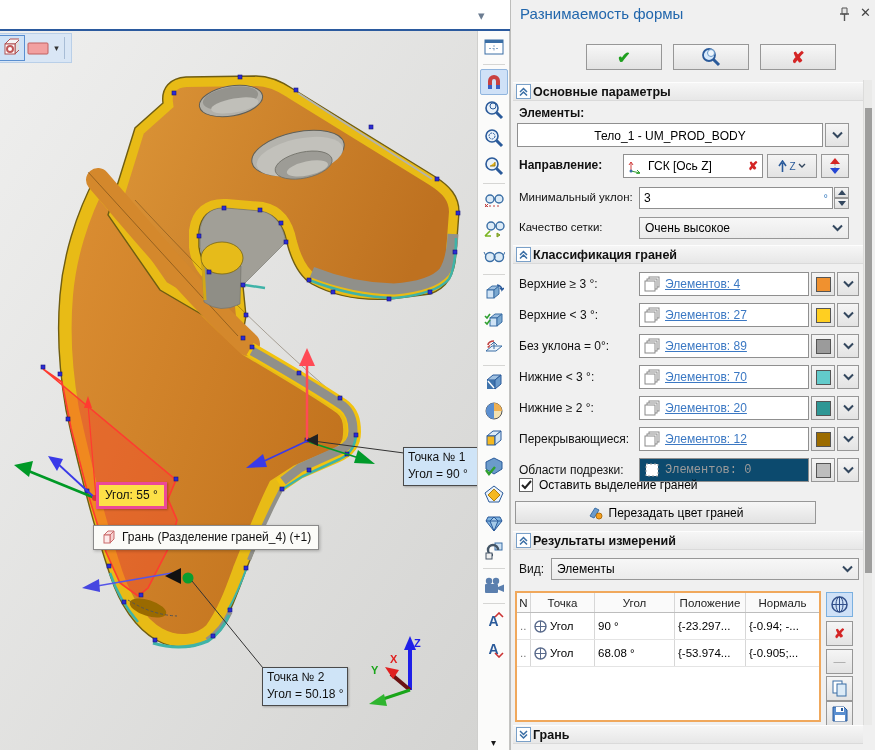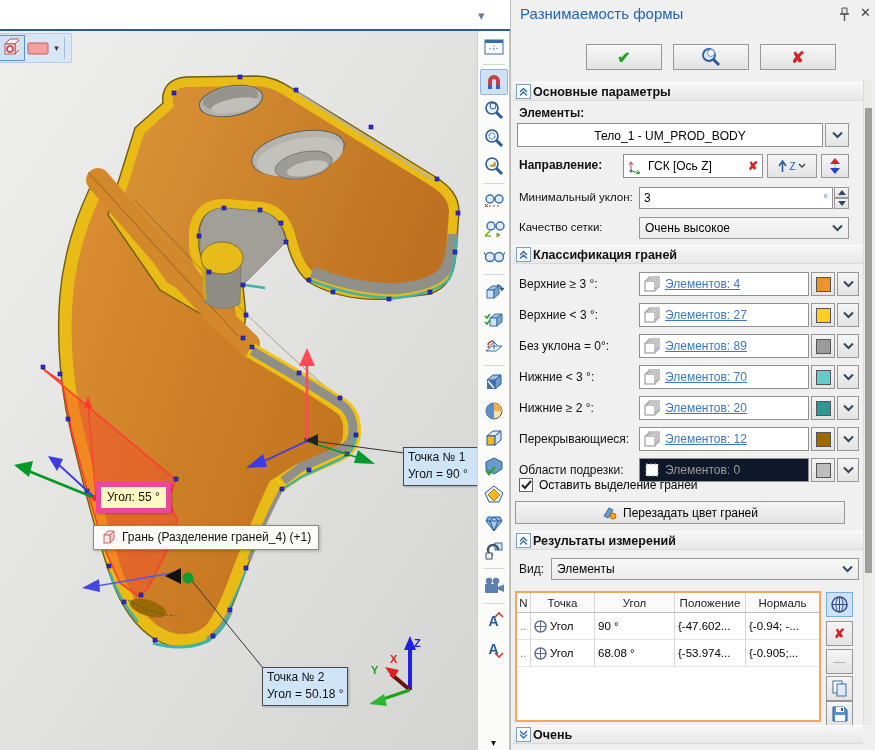--- a/index.html
+++ b/index.html
@@ -15,21 +15,21 @@
   .scene { position:absolute; left:0; top:0; }
 
   .minibar { position:absolute; left:0; top:2px; height:30px; display:flex; align-items:center; background:#d9e6f5; border:1px solid #b9cfe8; padding:0 3px 0 0; }
   .minibar .mtool { width:30px; height:26px; display:flex; align-items:center; justify-content:center; border:1px solid transparent; }
   .minibar .mtool.sel { background:#cfe2f6; border:1px solid #5a8fd0; }
   .minibar .msep { width:1px; height:22px; background:#a8bdd6; margin:0 3px; }
   .minibar .mdrop { font-size:9px; color:#333; margin-left:1px; }
 
   .callout { position:absolute; font-size:12px; color:#111; line-height:1.45; white-space:nowrap; }
   .callout.blue { background:#cfe4f7; border:1px solid #4a4a4a; padding:1px 4px; box-shadow:1px 1px 2px rgba(0,0,0,.25); }
-  .callout.white { background:#fef9c3; border:5px solid #ec4899; padding:2px 6px; box-shadow:1px 1px 2px rgba(0,0,0,.25); }
+  .callout.white { background:#fde047; border:3px solid #ec4899; padding:2px 6px; box-shadow:1px 1px 2px rgba(0,0,0,.25); }
   .callout.tip { background:#fbfbf8; border:1px solid #8a8a8a; padding:3px 7px; display:flex; align-items:center; gap:6px; box-shadow:1px 1px 3px rgba(0,0,0,.25); }
   .clip1 { overflow:hidden; width:91px; }
 
   
   .vtoolbar { position:absolute; left:477px; top:31px; width:33px; height:719px; background:#fbfbfa; border-left:1px solid #cfcfcd; border-right:1px solid #c4c4c2; display:flex; flex-direction:column; align-items:center; padding-top:3px; gap:2px; }
   .vtoolbar .tbtn { width:28px; height:26px; display:flex; align-items:center; justify-content:center; border:1px solid transparent; border-radius:2px; cursor:pointer; position:relative; }
   .vtoolbar .tbtn.active { background:#cfe1f7; border-color:#90b5de; }
   .vtoolbar .tsep { width:22px; height:1px; background:#d6d6d4; margin:2px 0; }
   .vtoolbar .morebtn { margin-top:auto; margin-bottom:2px; font-size:10px; color:#1a1a1a; cursor:pointer; }
   .Aletter { font-size:14px; font-weight:bold; color:#2a5a9a; line-height:1; }
@@ -64,27 +64,27 @@
   .sel { position:absolute; height:22px; background:linear-gradient(#f7f7f7,#ebebeb); border:1px solid #979797; display:flex; align-items:center; padding:0 5px; cursor:pointer; }
   .sel .cv { margin-left:auto; }
 
   .clsrow { position:absolute; left:0; top:0; width:100%; height:25px; }
   .clsrow .lbl { position:absolute; left:8px; top:5px; color:#111; }
   .clsrow .fldc { position:absolute; left:128px; width:170px; }
   .clslink { color:#3b78c3; text-decoration:underline; cursor:pointer; font-size:12px; white-space:nowrap; }
   .swbtn { position:absolute; left:300px; width:24px; }
   .sw { width:15px; height:15px; border:1px solid #555; }
   .chevb { position:absolute; left:326px; width:22px; }
-  .clsrow.dis .fldc { background:#0f172a; }
+  .clsrow.dis .fldc { background:#0c4a6e;font-family:Liberation Mono, monospace; }
   .clsrow.dis .clslink { color:#9a9a9a; text-decoration:none; }
 
   .chkrow { position:absolute; left:8px; display:flex; align-items:center; gap:6px; }
   .chk { width:14px; height:14px; background:#fff; border:1px solid #666; display:flex; align-items:center; justify-content:center; cursor:pointer; }
 
-  .bigbtn { position:absolute; left:4px; width:330px; height:23px; background:linear-gradient(#f6f6f6,#e2e2e2); border:1px solid #979797; display:flex; align-items:center; justify-content:center; gap:6px; cursor:pointer; }
+  .bigbtn { position:absolute; left:4px; width:301px; height:23px; background:linear-gradient(#f6f6f6,#e2e2e2); border:1px solid #979797; display:flex; align-items:center; justify-content:center; gap:6px; cursor:pointer; }
 
   .mtable { position:absolute; left:4px; top:591px; width:306px; height:131px; background:#fff; border:2px solid #f0a85c; font-size:11.5px; }
   .trow { display:grid; grid-template-columns:14px 64px 80px 71px 1fr; }
   .trow.hd { height:20px; background:#fafafa; border-bottom:1px solid #bdbdbd; }
   .trow.bd { height:27px; border-bottom:1px solid #e4e4e4; }
   .tc { padding:2px 3px; border-right:1px solid #d7d7d7; overflow:hidden; white-space:nowrap; display:flex; align-items:center; gap:3px; }
   .trow.hd .tc { justify-content:center; color:#222; }
   .tc.last { border-right:none; }
   .tdots { color:#777; }
 
@@ -771,21 +771,21 @@
       <div class="trow bd">
         <div class="tc tdots">..</div>
         <div class="tc">
             <svg width="13" height="13">
               <circle cx="6.5" cy="6.5" r="5.5" fill="none" stroke="#5a6b8c" stroke-width="1.4"></circle>
               <path d="M6.5,1 V12 M1,6.5 H12" stroke="#5a6b8c"></path>
             </svg>
             <span>Угол</span>
           </div>
         <div class="tc">90 °</div>
-        <div class="tc">{-47.602...</div>
+        <div class="tc">{-23.297...</div>
         <div class="tc last">{-0.94; -...</div>
       </div>
       <div class="trow bd">
         <div class="tc tdots">..</div>
         <div class="tc">
             <svg width="13" height="13">
               <circle cx="6.5" cy="6.5" r="5.5" fill="none" stroke="#5a6b8c" stroke-width="1.4"></circle>
               <path d="M6.5,1 V12 M1,6.5 H12" stroke="#5a6b8c"></path>
             </svg>
             <span>Угол</span>
@@ -823,21 +823,21 @@
           <rect x="3" y="9" width="10" height="6" fill="#fff"></rect>
         </svg>
       </div>
 
     <div class="sechdr" style="top:725px">
       <span class="box">
           <svg width="11" height="11">
             <path d="M2,2 L5.5,5.5 L9,2 M2,5.5 L5.5,9 L9,5.5" stroke="#3a6ea5" stroke-width="1.5" fill="none"></path>
           </svg>
         </span>
-      <span class="st">Очень</span>
+      <span class="st">Грань</span>
     </div>
 
     <div class="pscroll">
         <div class="pthumb"></div>
       </div>
   </div>
 
 </div>
 
 </body></html>

